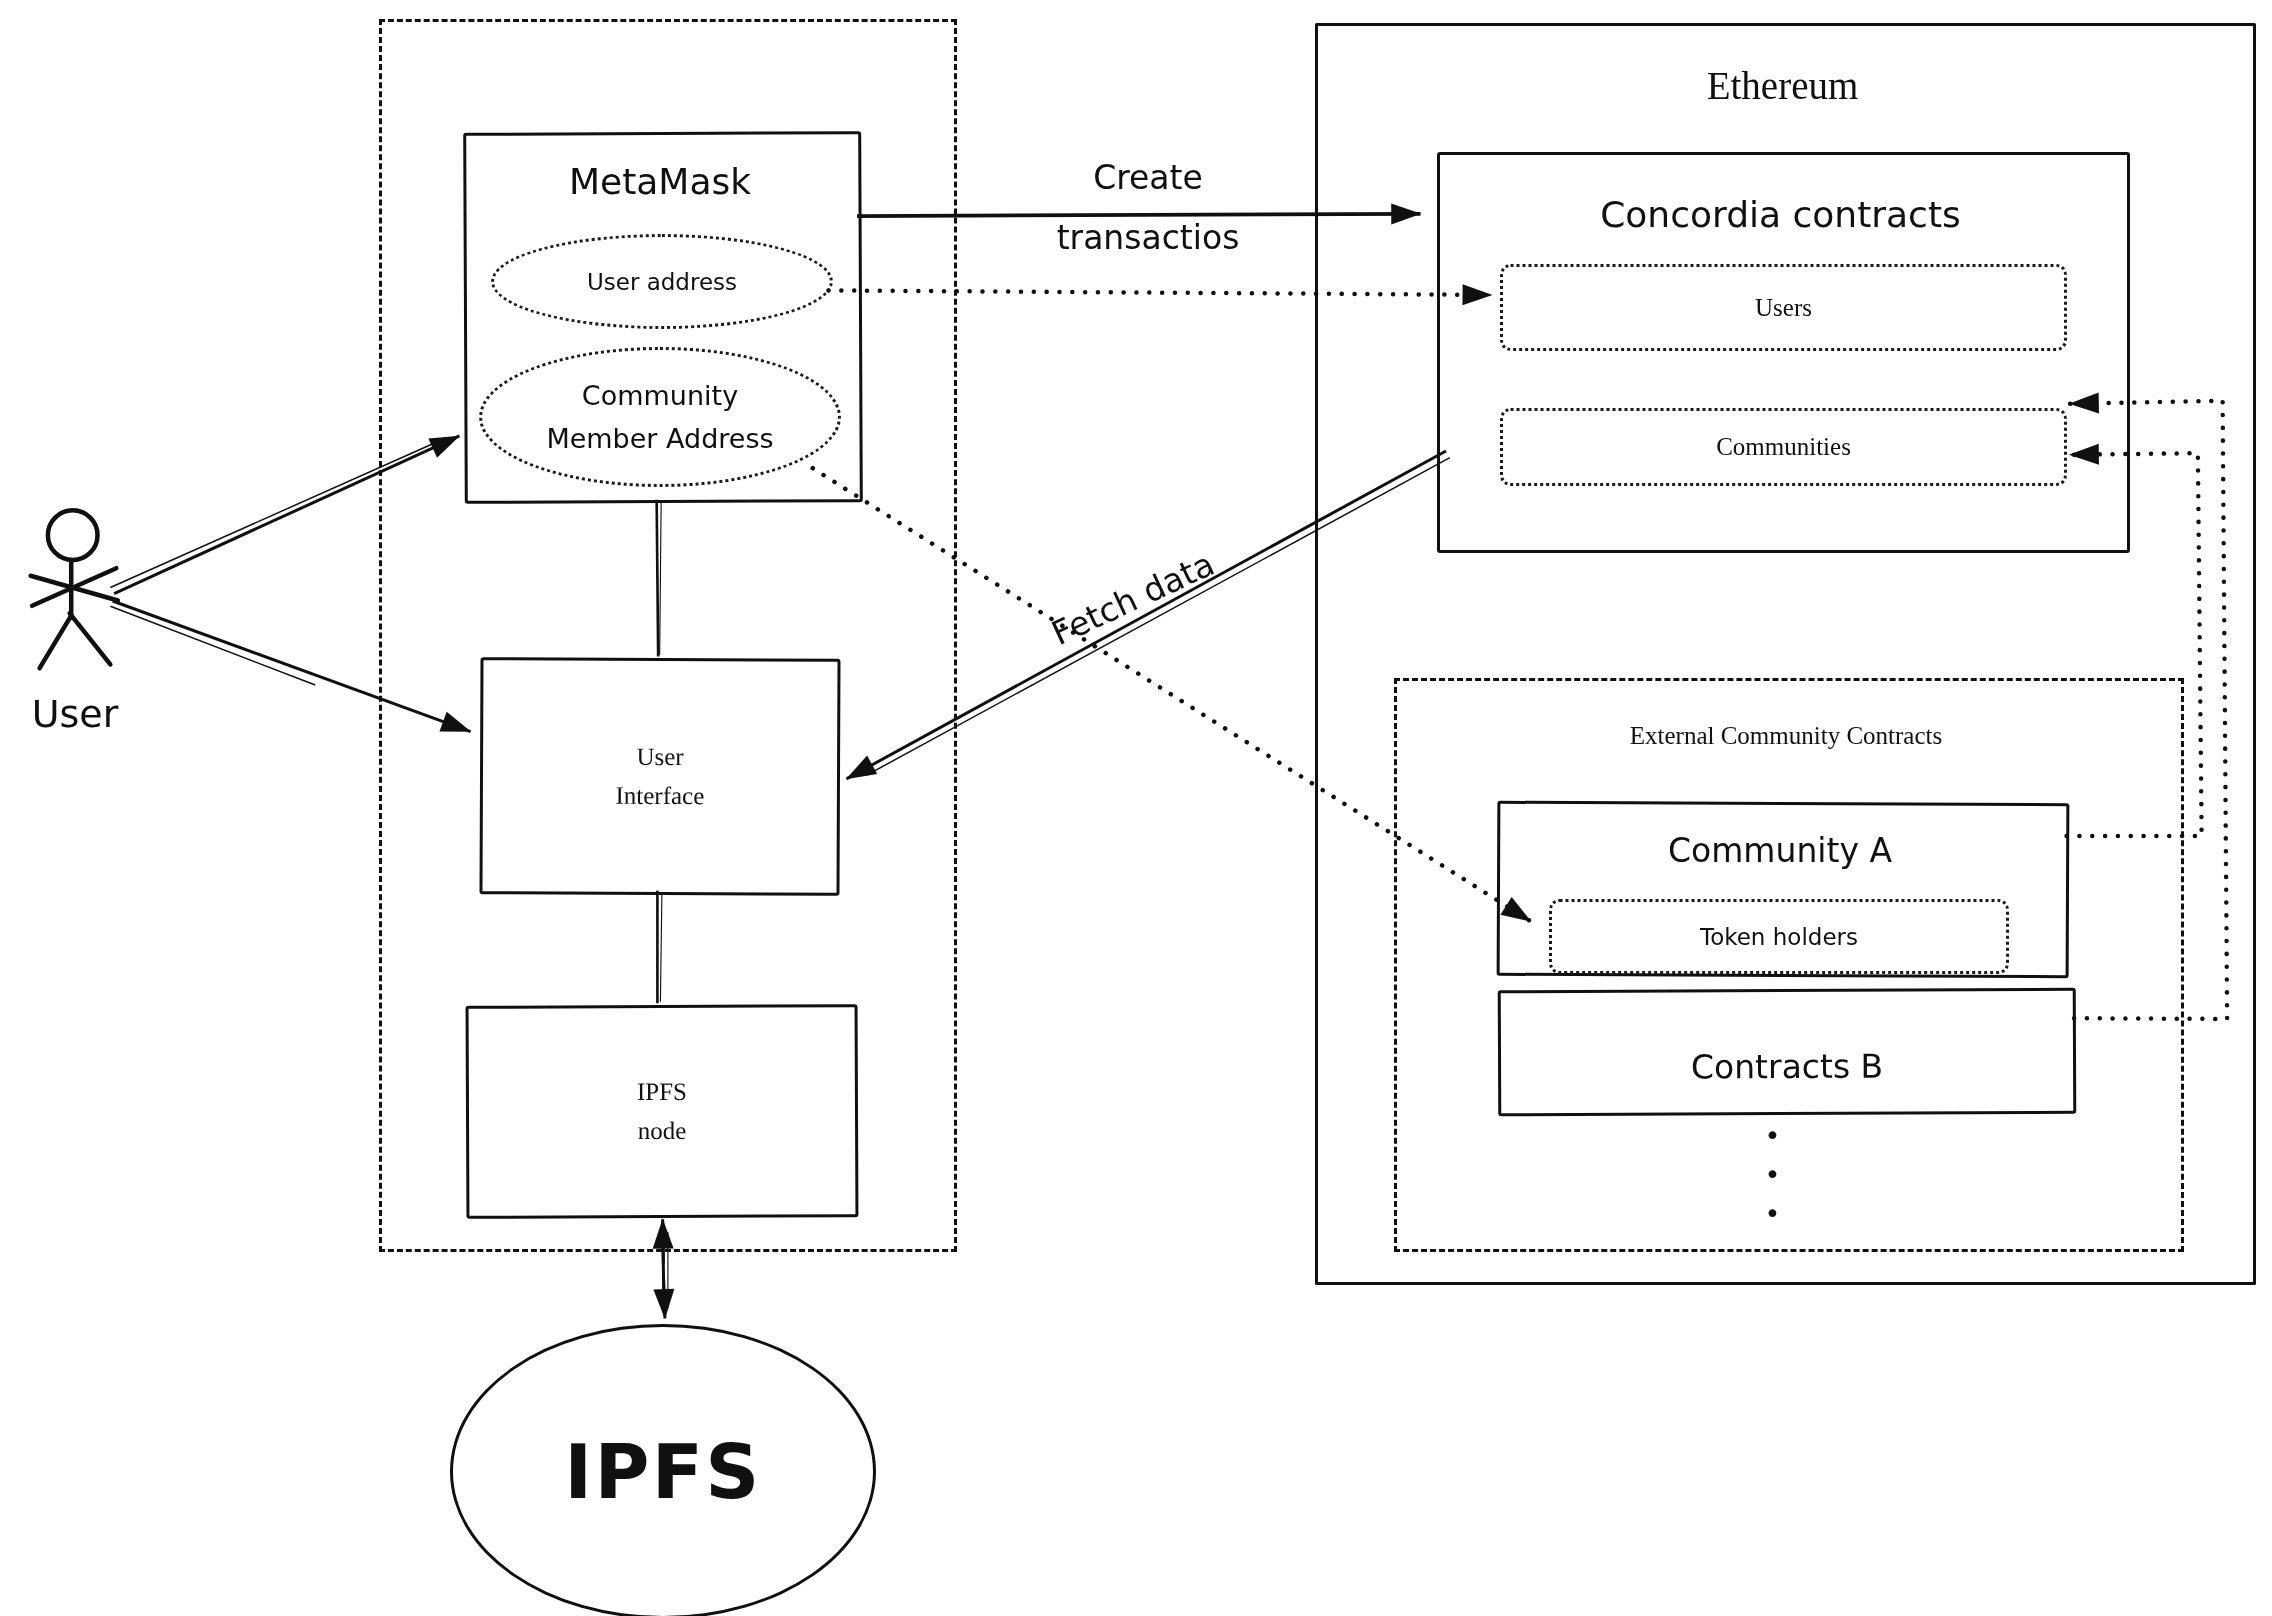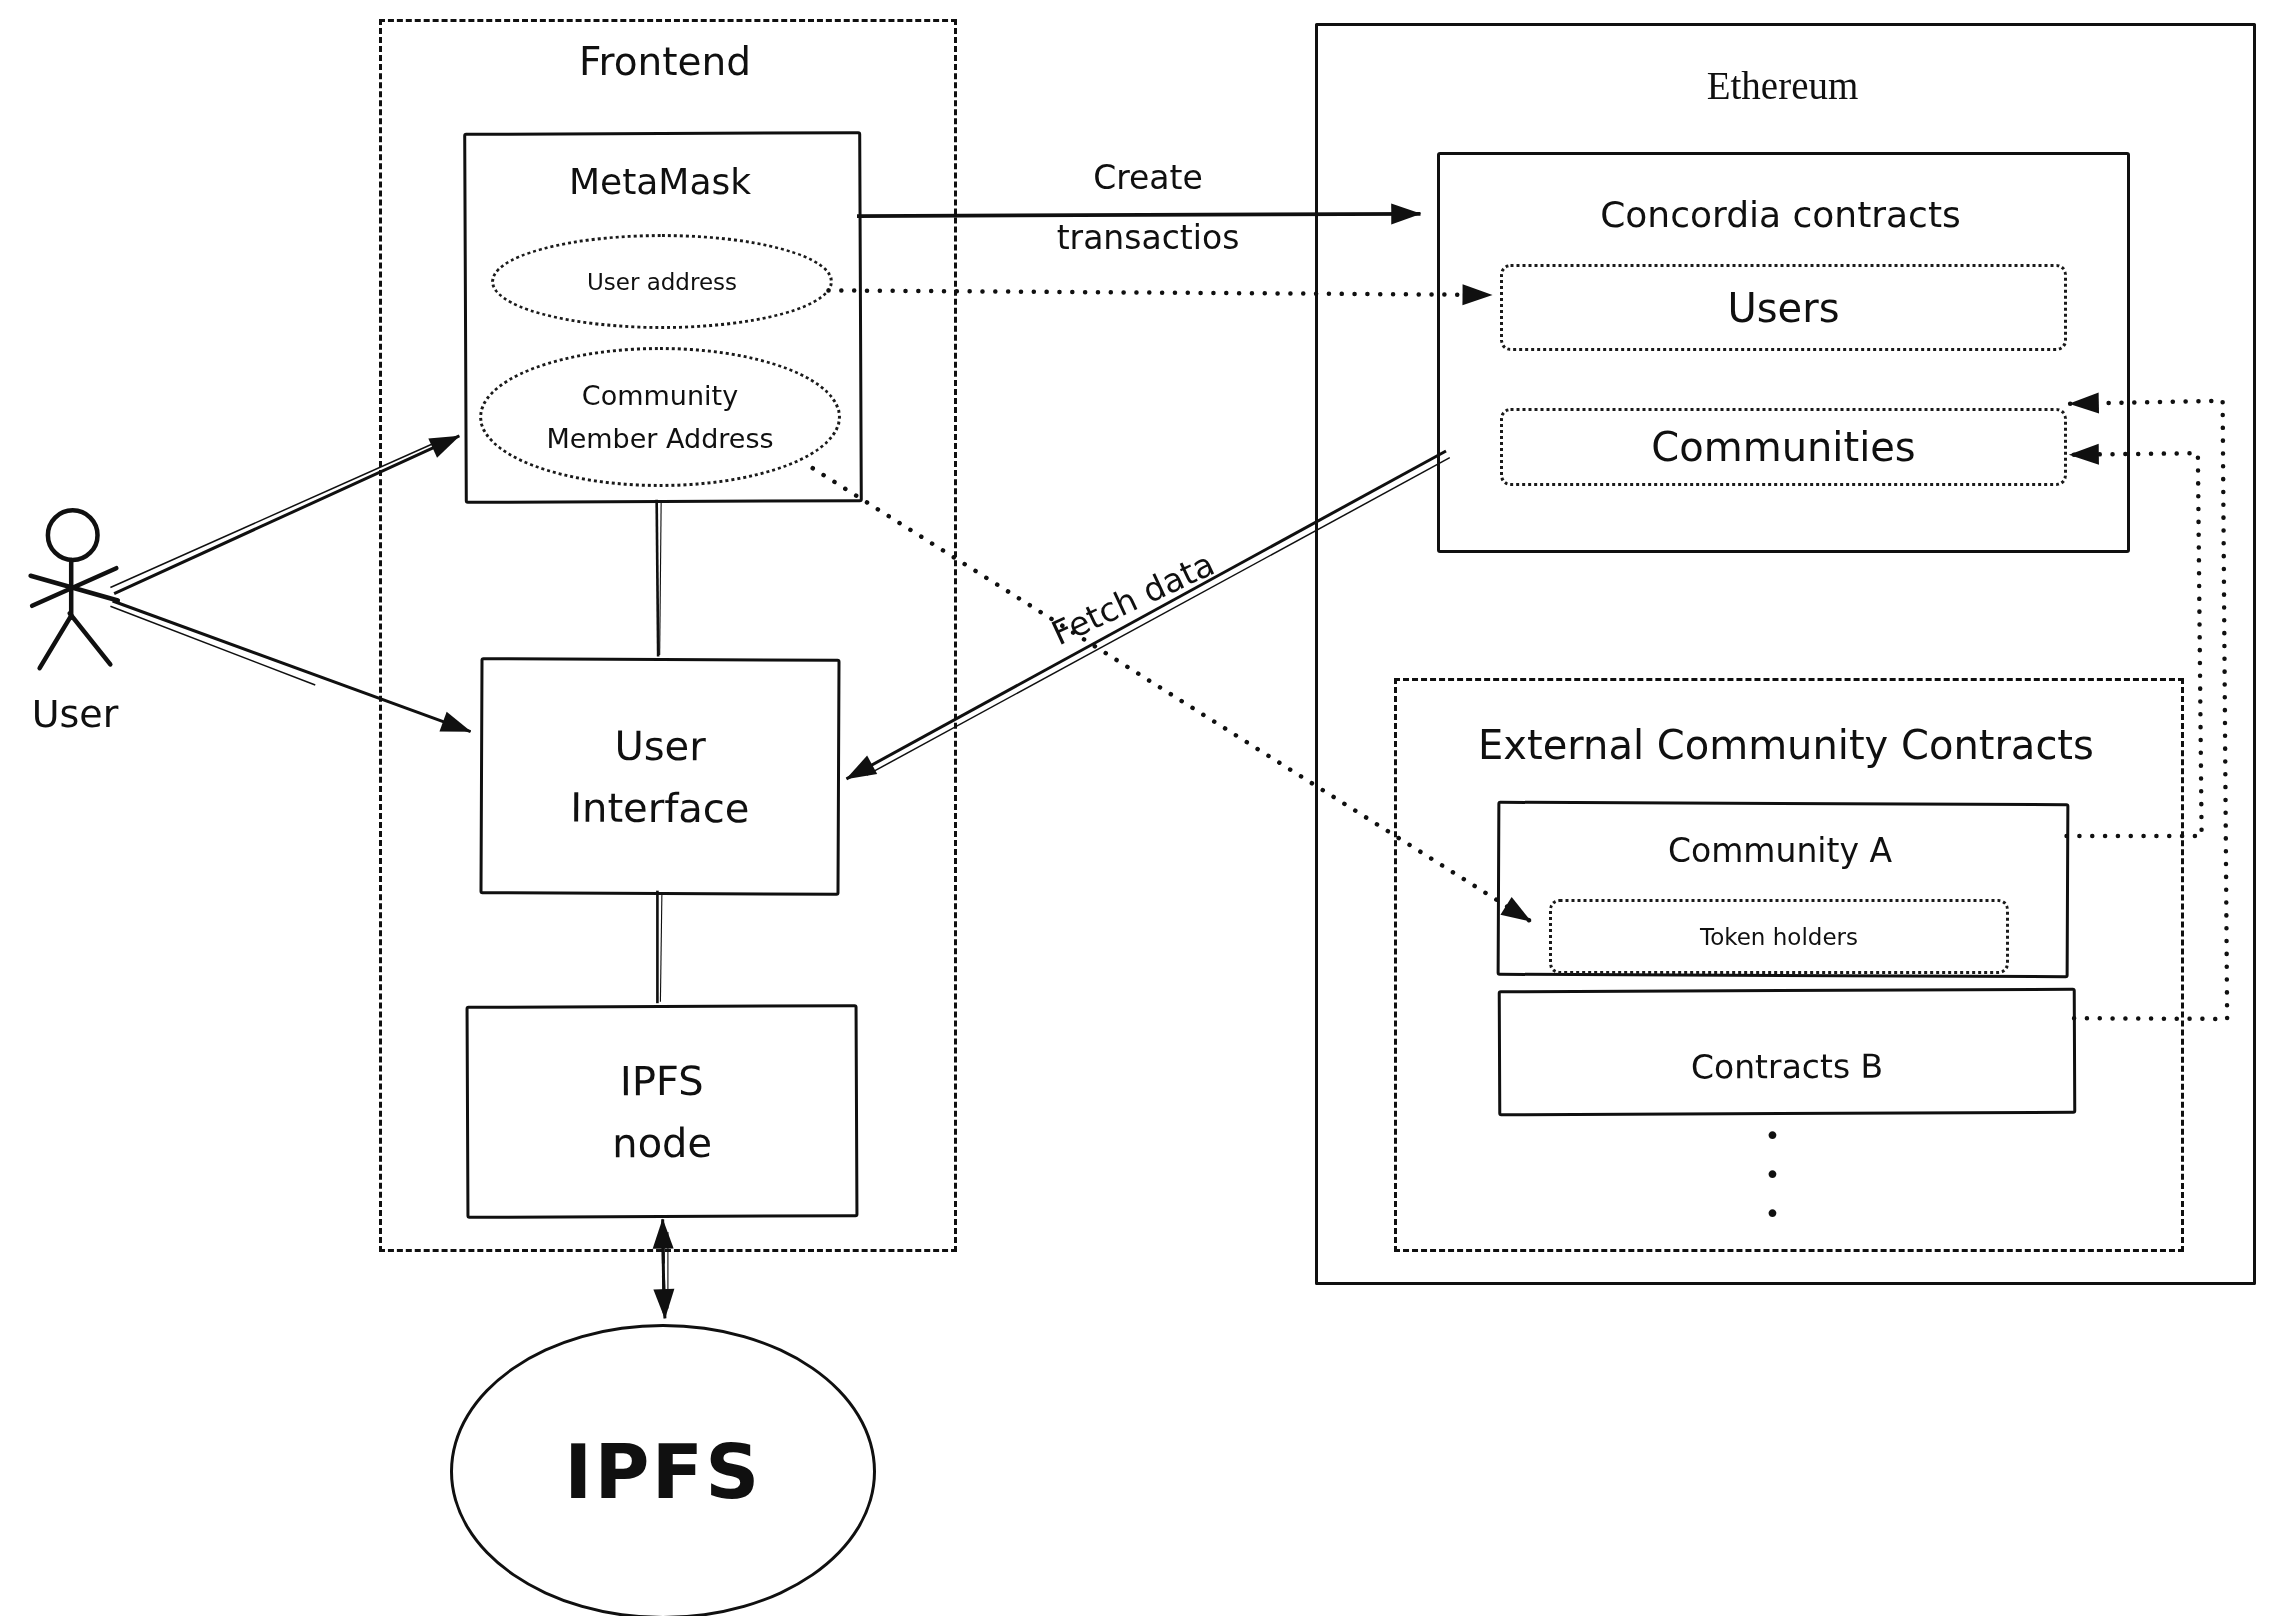--- a/index.html
+++ b/index.html
@@ -8,38 +8,37 @@
     font-family:"DejaVu Sans", sans-serif;color:#101010;overflow:hidden;
   }
   .abs{position:absolute;}
   .box{position:absolute;border:3px solid #101010;background:transparent;border-radius:3px;}
   .dashedb{position:absolute;border:3.8px dashed #101010;background:transparent;}
   .dottedb{position:absolute;border:3.8px dotted #1a1a1a;background:transparent;border-radius:10.5px;}
   .ellipse{position:absolute;border:3.8px dotted #1a1a1a;background:transparent;border-radius:50%;}
   .solid-ellipse{position:absolute;border:3.8px solid #101010;background:transparent;border-radius:50%;}
   .flexc{display:flex;flex-direction:column;align-items:center;justify-content:center;text-align:center;}
   .lbl{position:absolute;text-align:center;}
-  .f52{font-size:39px;} .f48{font-size:36px;} .f46{font-size:40px;}
+  .f52{font-size:39px;} .f48{font-size:36px;} .f46{font-size:25px;font-family:Liberation Serif, serif;}
   .f44{font-size:33px;} .f40{font-size:23px;}
   .f30{font-size:27px;}
   .lh{line-height:1.55;}
   .rot-a{transform:rotate(-0.25deg);}
   .rot-b{transform:rotate(0.25deg);}
   svg.overlay{position:absolute;left:0;top:0;z-index:10;pointer-events:none;}
   .ink{stroke:#101010;fill:none;}
   .vdots{display:flex;flex-direction:column;align-items:center;line-height:39px;font-size:27px;}
   .big-ipfs{font-size:75px;font-weight:700;letter-spacing:2.3px;}
 </style>
 </head>
 <body>
 
 <div class="canvas">
 
   <div class="dashedb" style="left:379px;top:19px;width:572px;height:1227px;"></div>
-  <div class="lbl f52" style="left:379px;top:39px;width:572px;">Frontend</div>
 
   <div class="box rot-a" style="left:464px;top:132px;width:392px;height:365px;"></div>
   <div class="lbl f48" style="left:464px;top:161px;width:392px;">MetaMask</div>
 
   <div class="ellipse flexc" style="left:491px;top:234px;width:336px;height:89px;">
     <span class="f40">User address</span>
   </div>
 
   <div class="ellipse flexc" style="left:479px;top:347px;width:356px;height:134px;">
     <span class="f30" style="line-height:1.6;">Community</span>

